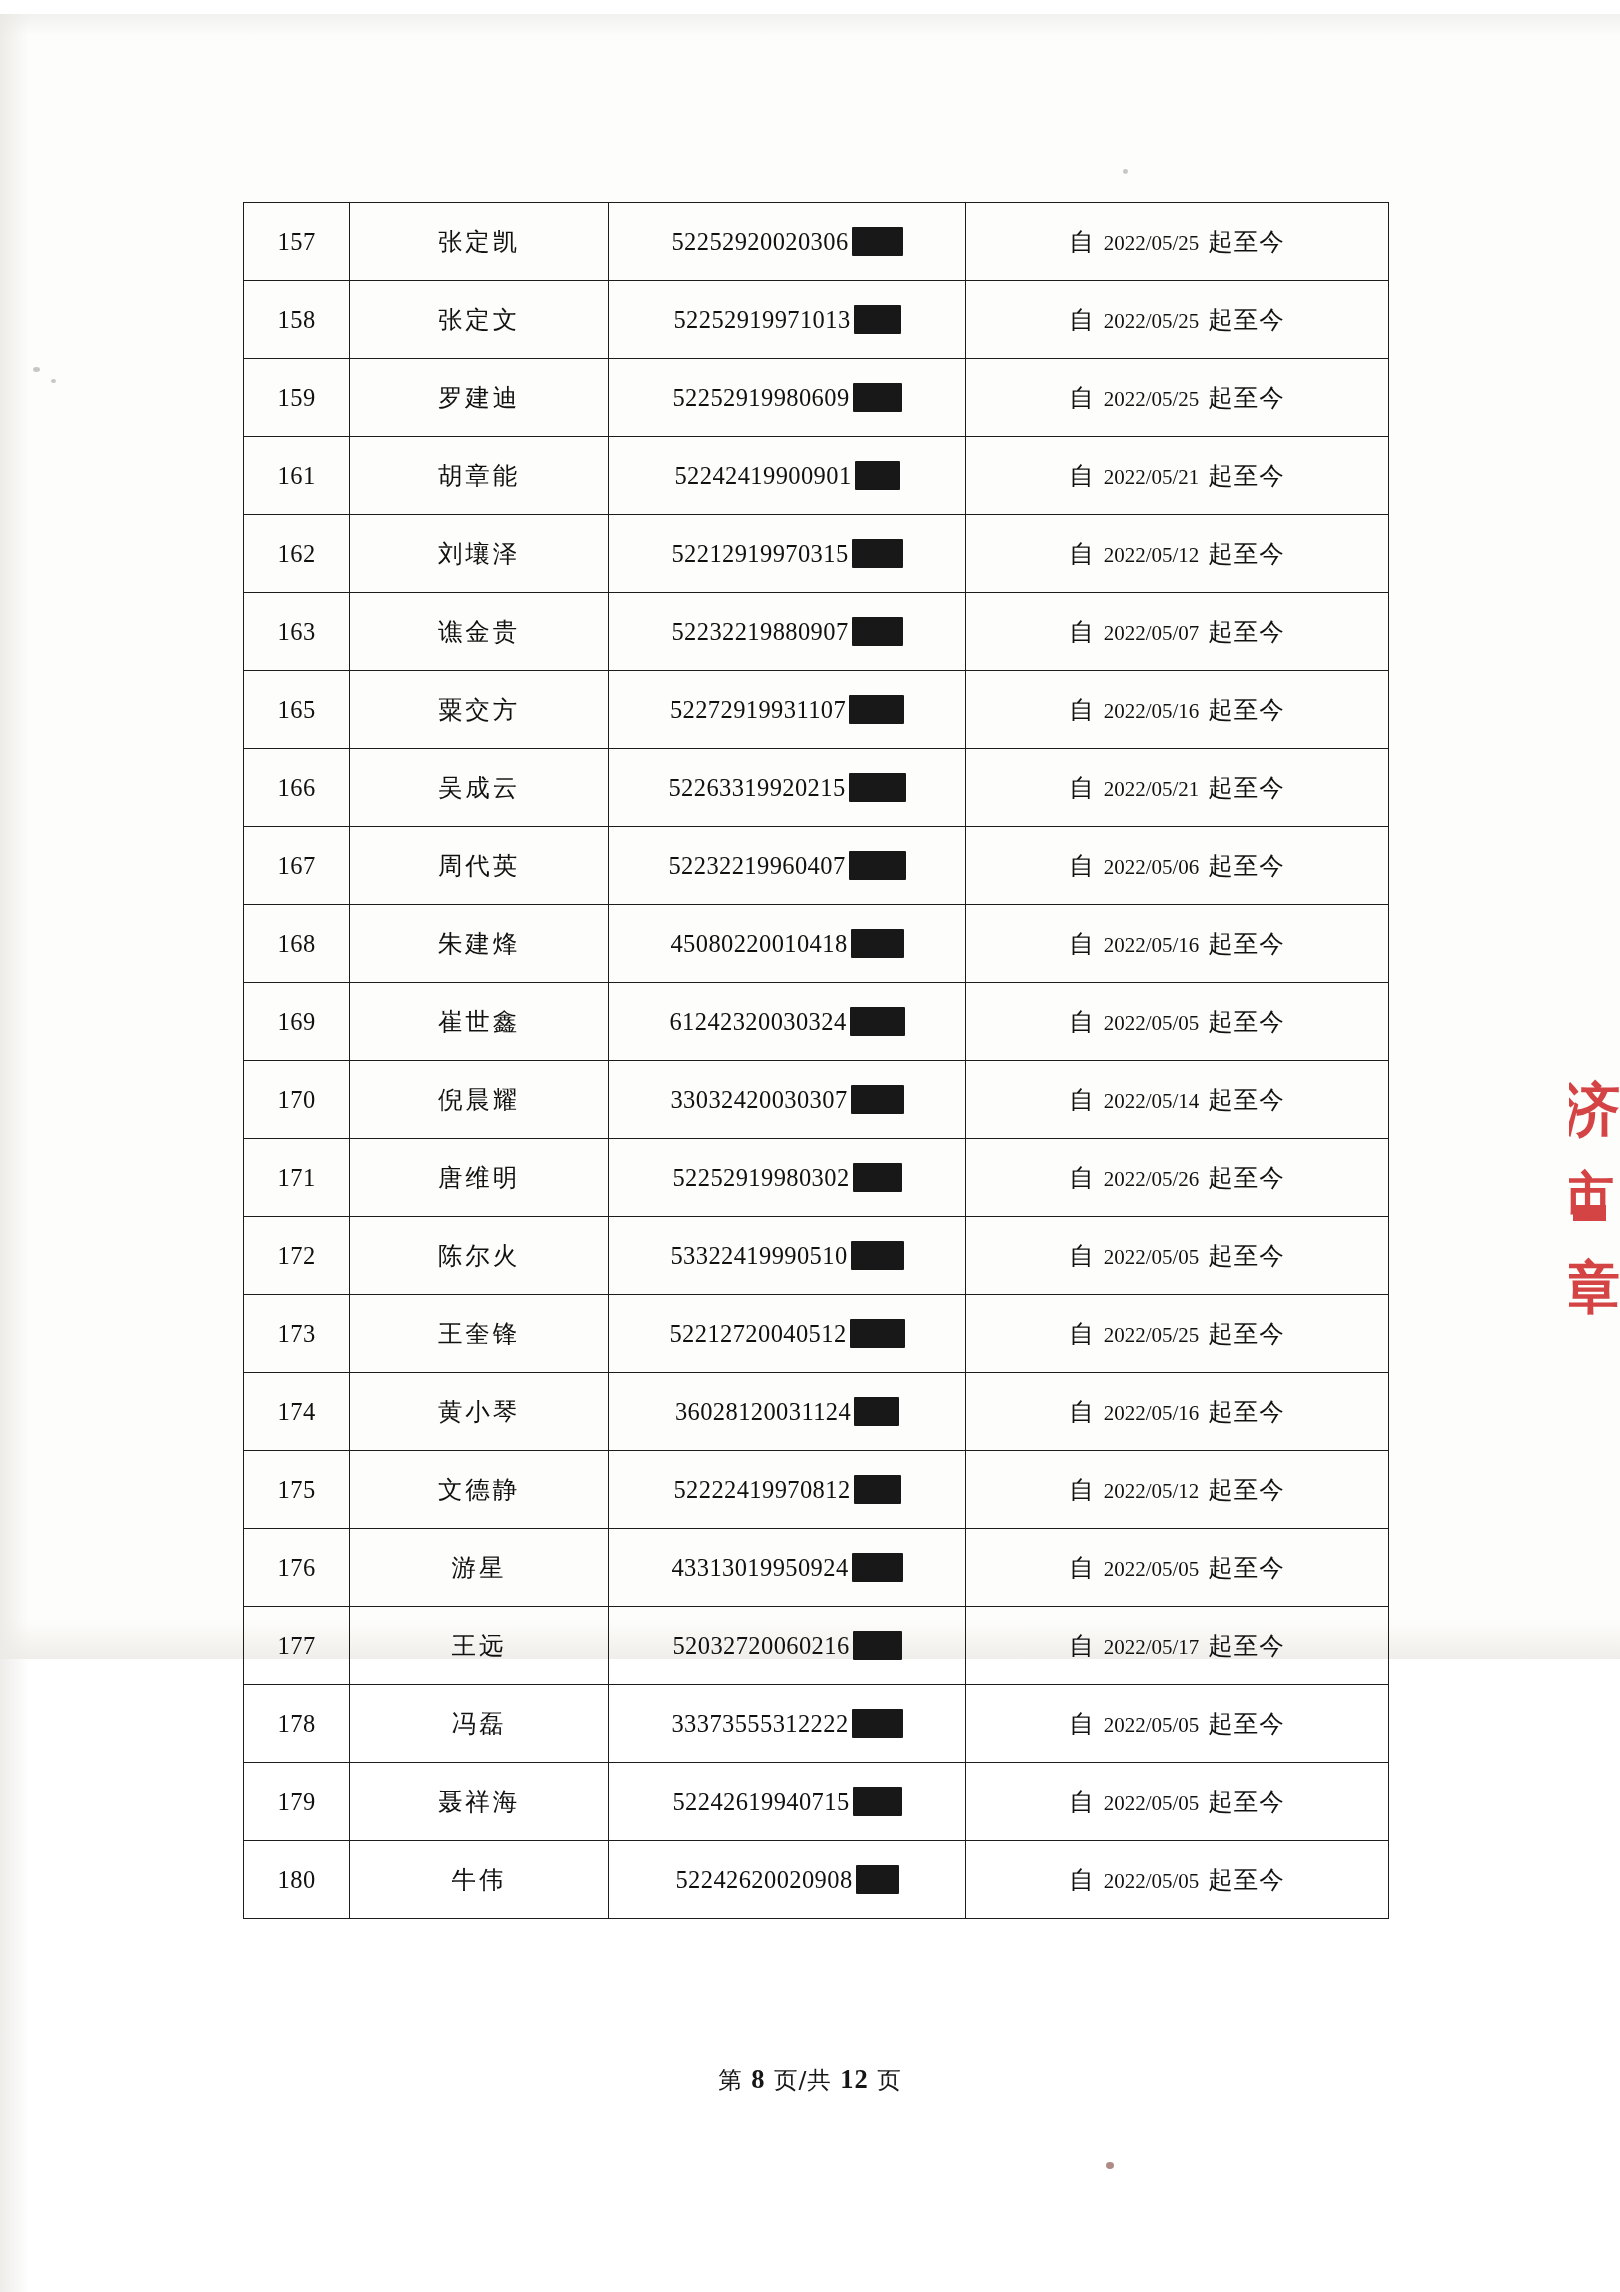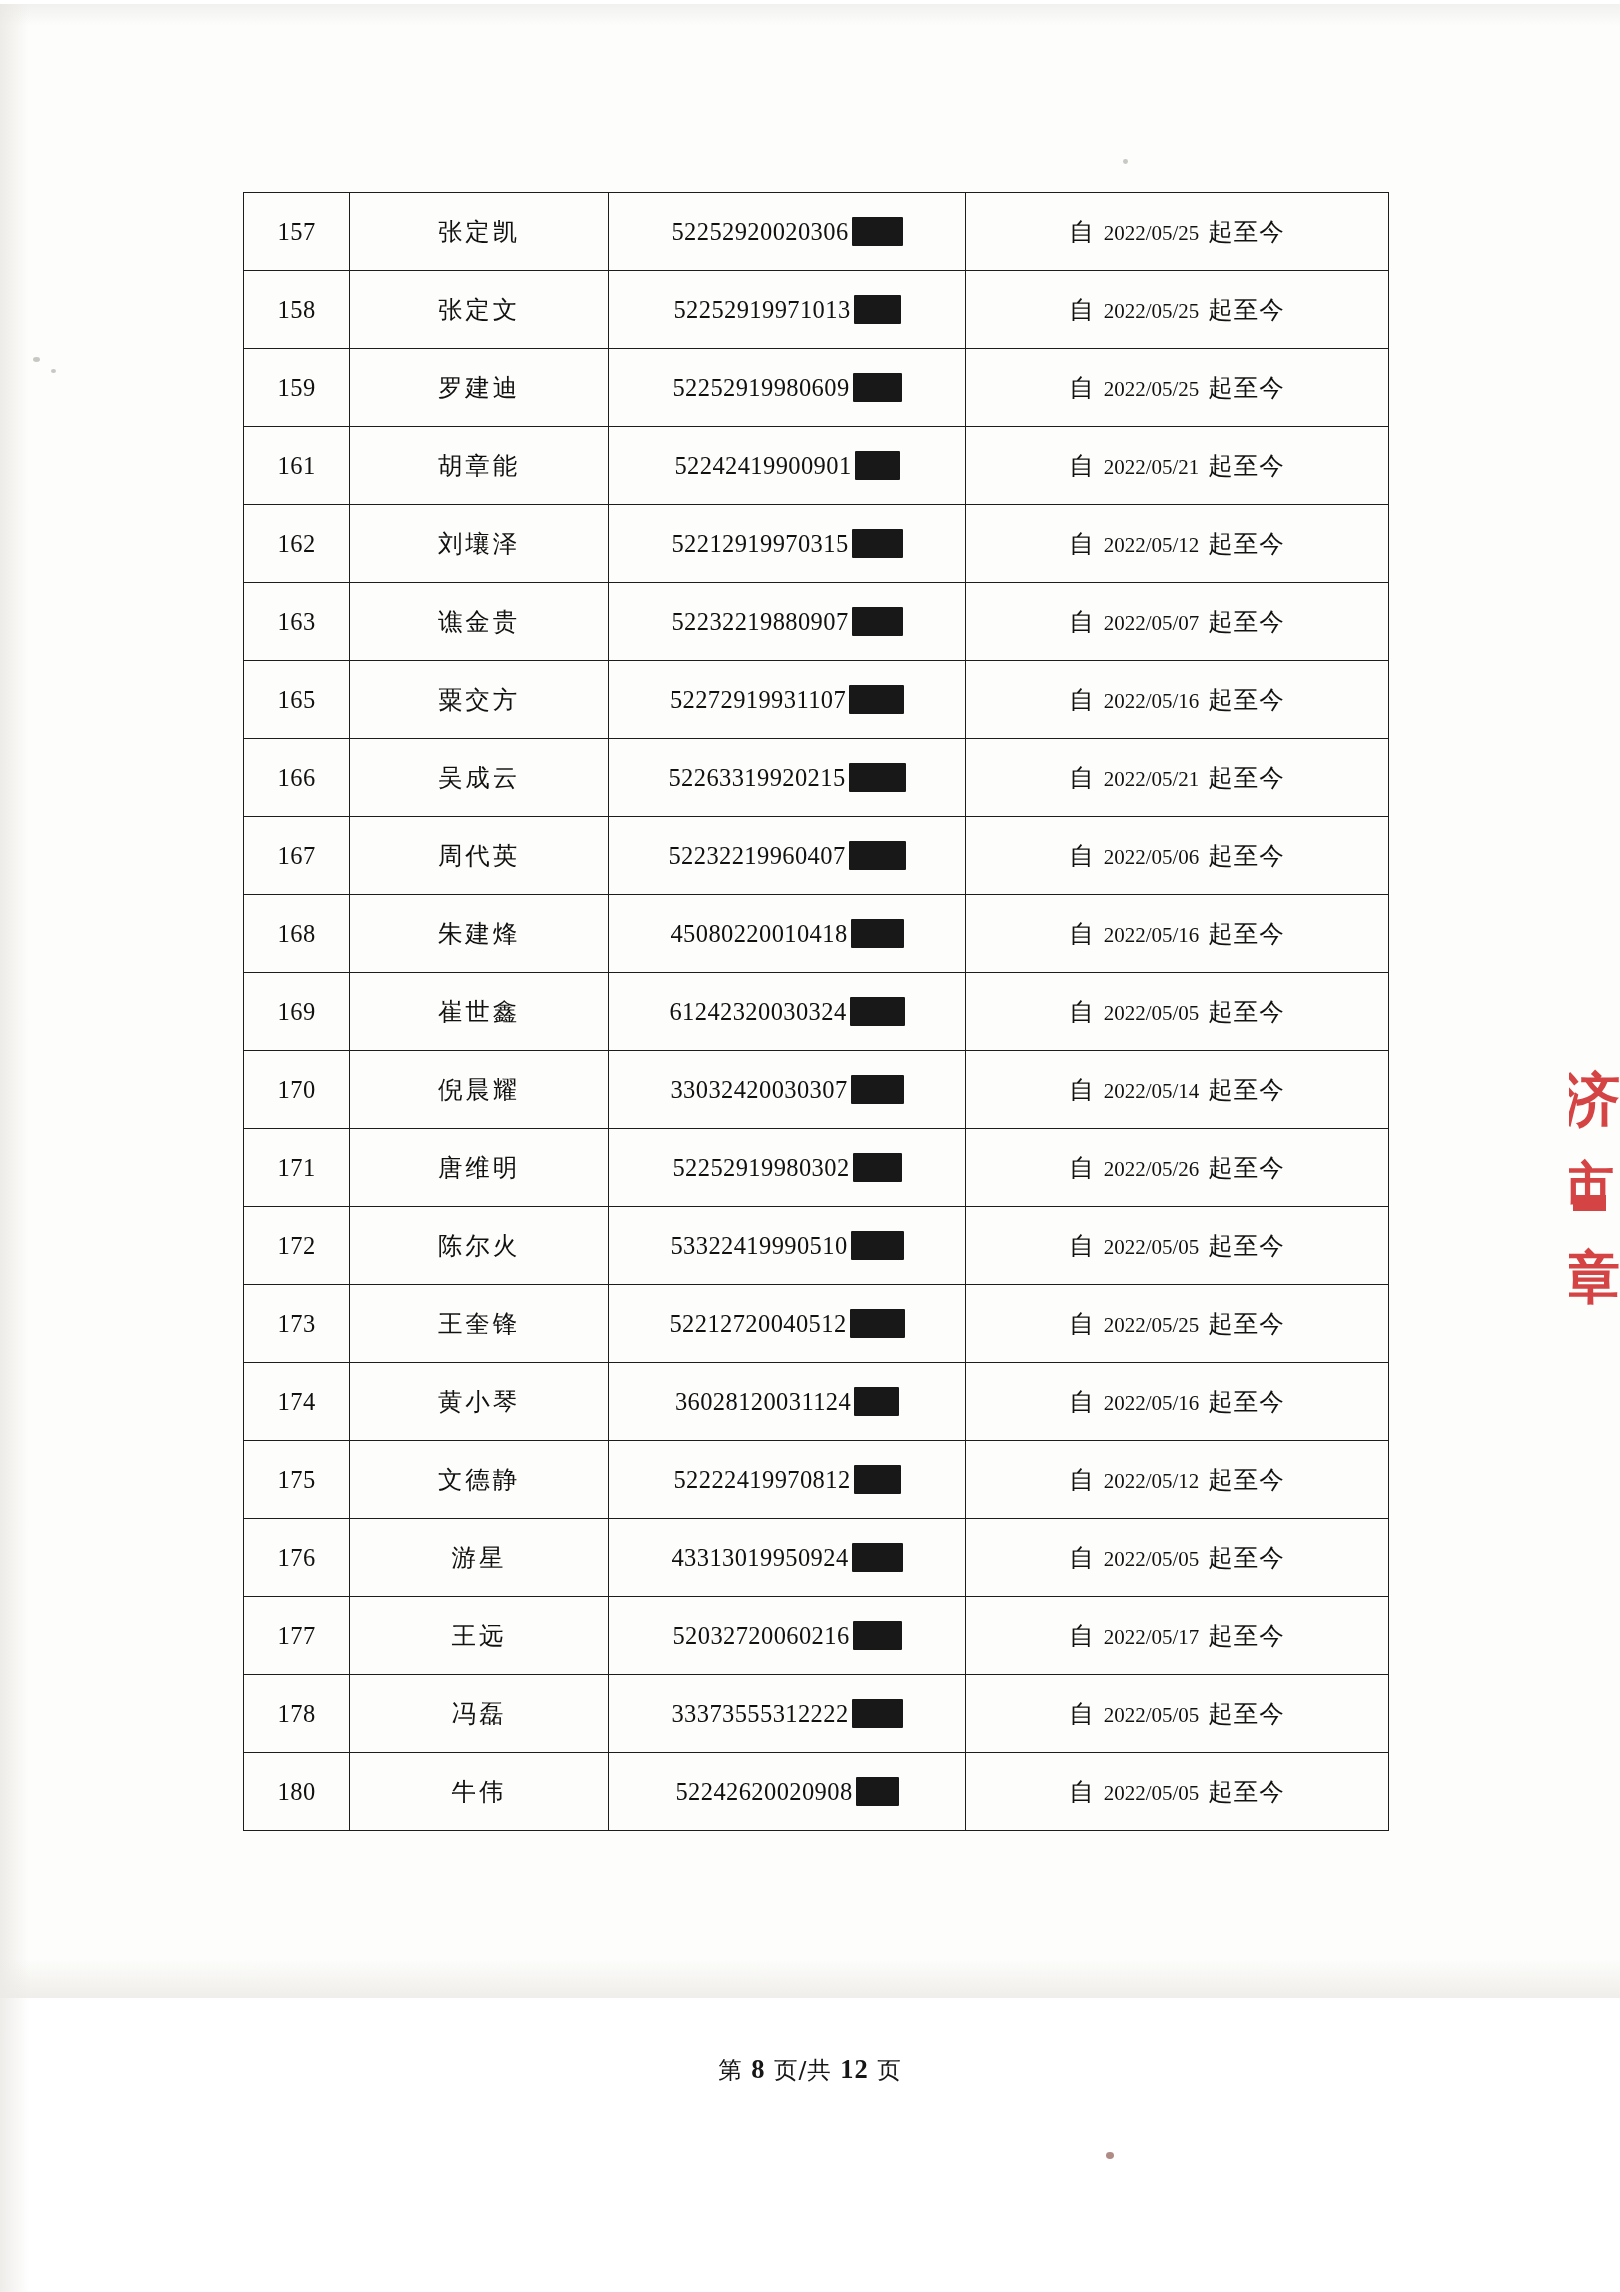--- a/index.html
+++ b/index.html
@@ -13,23 +13,23 @@
     height: 2293px;
     position: relative;
     font-family: "Liberation Serif", "DejaVu Serif", serif;
     color: #111111;
     overflow: hidden;
   }
 
   
   .page {
     position: absolute;
-    left: 0; top: 4px;
+    left: 0; top: 14px;
     width: 1620px;
-    height: 1994px;
+    height: 1645px;
     background: #fdfdfb;
   }
 
   
   .edge-left {
     position: absolute;
     left: 0; top: 0;
     width: 29px; height: 2293px;
     background: linear-gradient(to right, #e8e6e2, rgba(255,255,255,0));
     opacity: .75;
@@ -312,20 +312,26 @@
             <td class="cell-id"><span class="id-inner">52032720060216</span><span class="redaction" style="width: 49px;"></span></td>
             <td class="cell-date"><span>自</span> <span class="num">2022/05/17</span> <span>起至今</span></td>
           </tr>
           <tr>
             <td class="cell-index">178</td>
             <td class="cell-name">冯磊</td>
             <td class="cell-id"><span class="id-inner">33373555312222</span><span class="redaction" style="width: 51px;"></span></td>
             <td class="cell-date"><span>自</span> <span class="num">2022/05/05</span> <span>起至今</span></td>
           </tr>
           <tr>
+            <td class="cell-index">179</td>
+            <td class="cell-name">聂祥海</td>
+            <td class="cell-id"><span class="id-inner">52242619940715</span><span class="redaction" style="width: 49px;"></span></td>
+            <td class="cell-date"><span>自</span> <span class="num">2022/05/05</span> <span>起至今</span></td>
+          </tr>
+          <tr>
             <td class="cell-index">180</td>
             <td class="cell-name">牛伟</td>
             <td class="cell-id"><span class="id-inner">52242620020908</span><span class="redaction" style="width: 43px;"></span></td>
             <td class="cell-date"><span>自</span> <span class="num">2022/05/05</span> <span>起至今</span></td>
           </tr>
         </tbody>
     </table>
   </div>
 
   <div class="footer">

